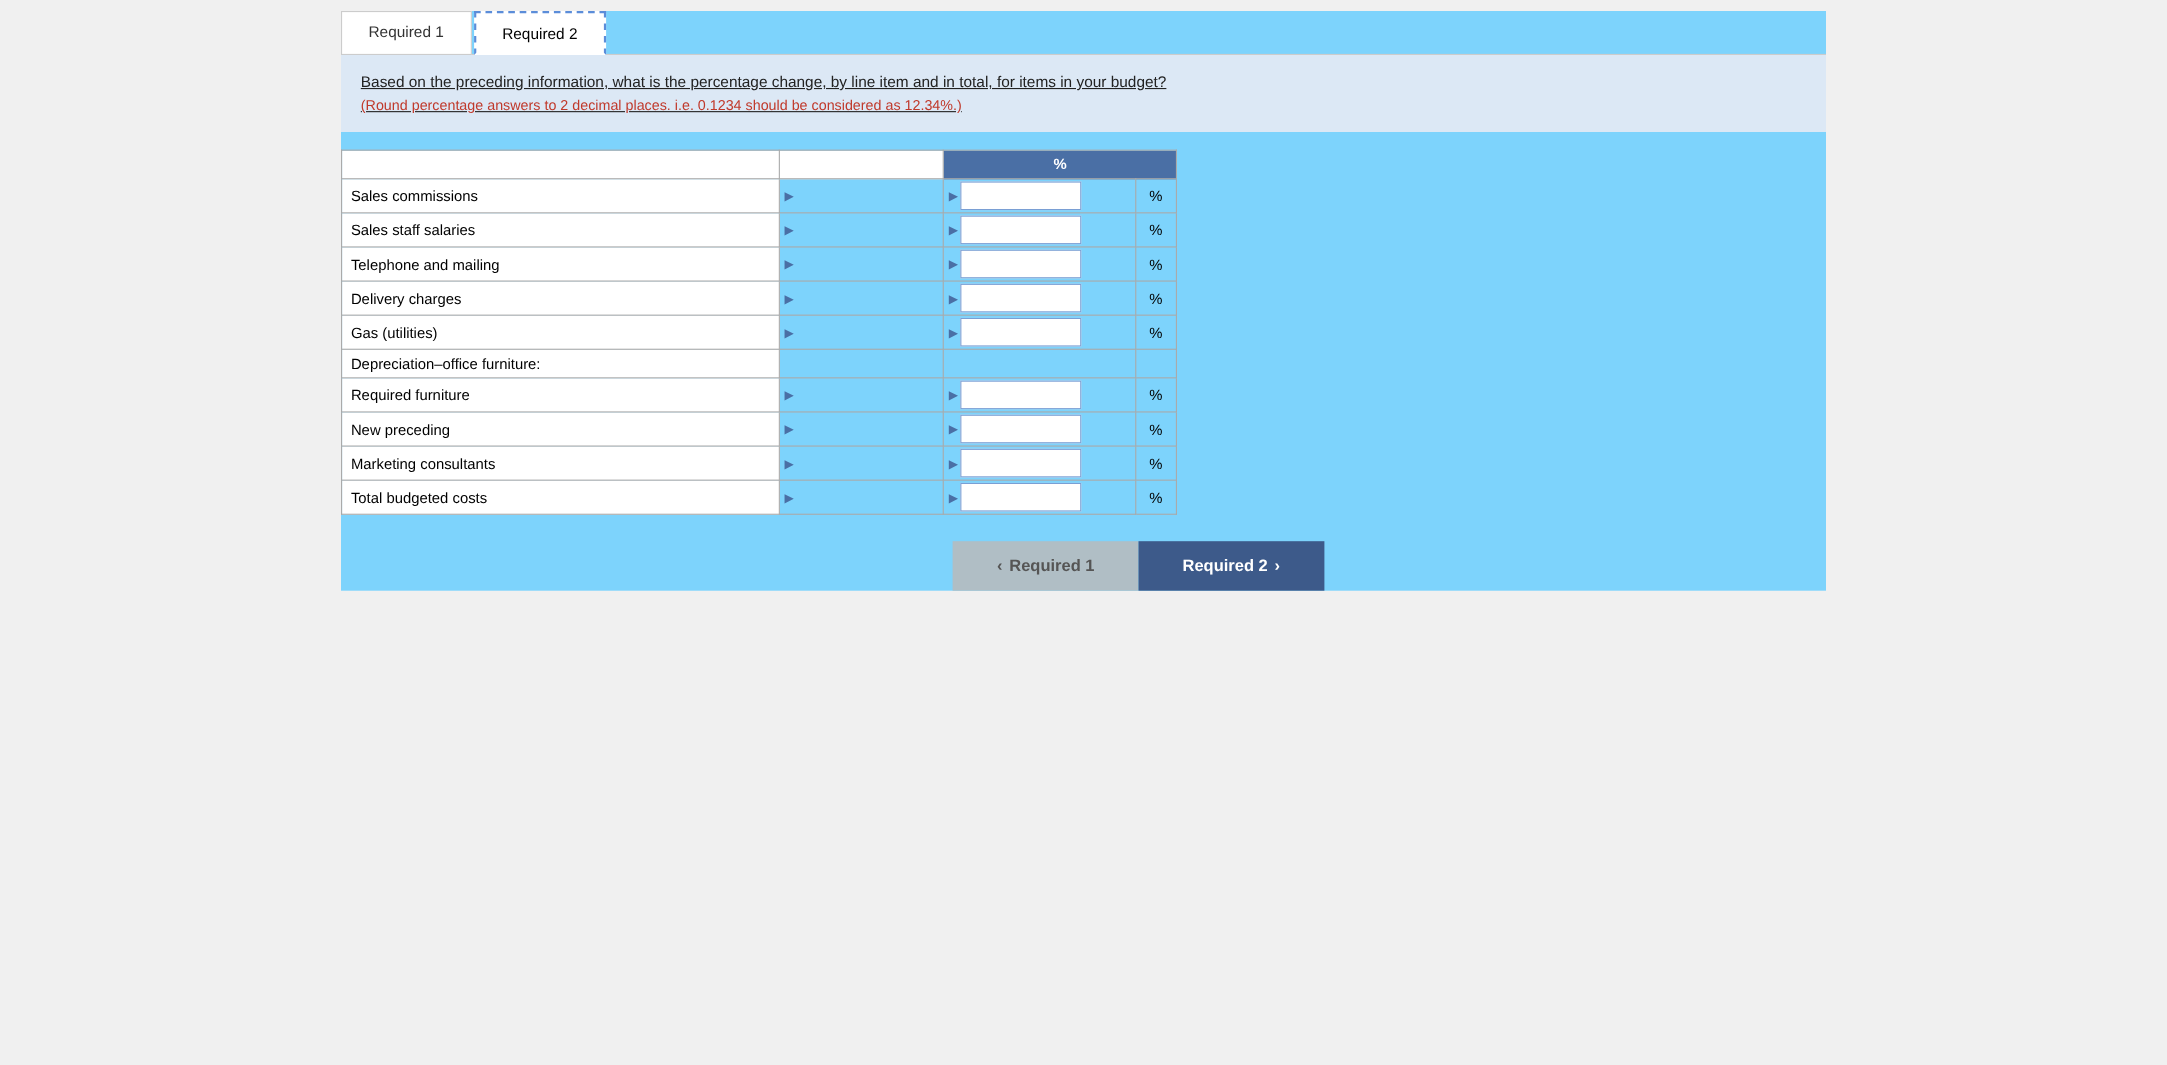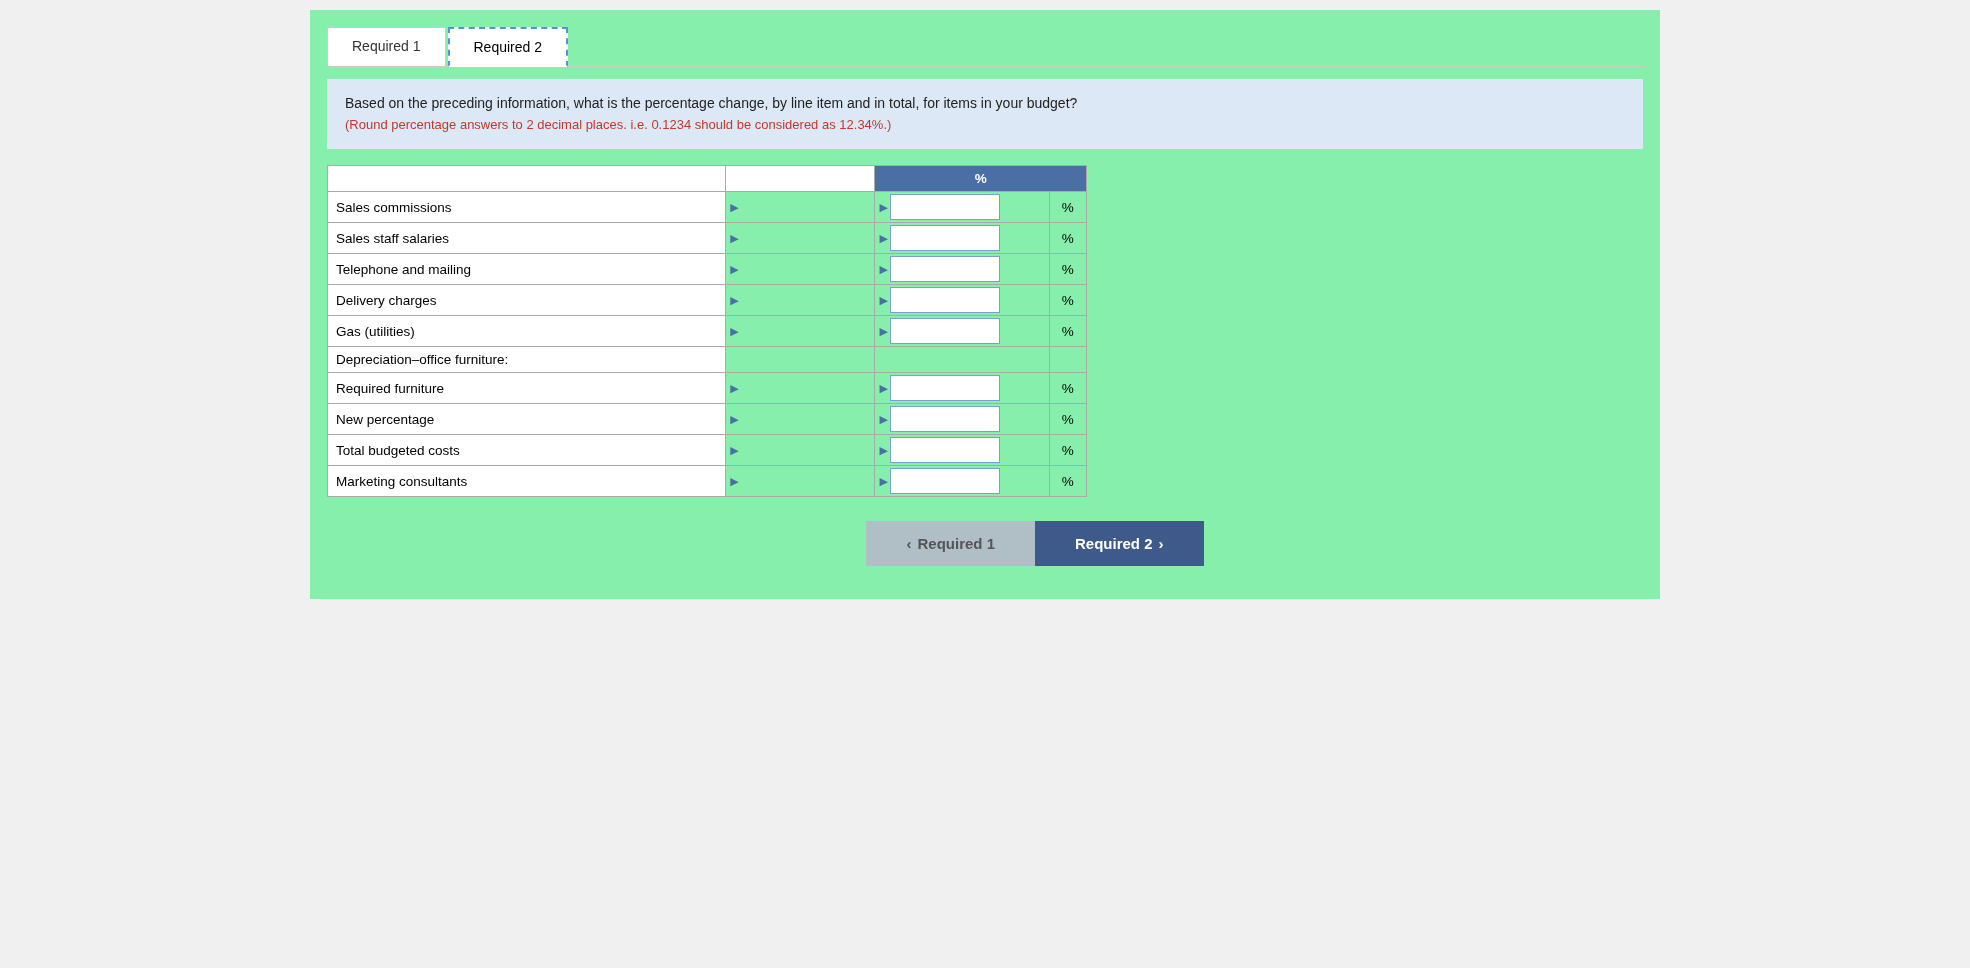--- a/index.html
+++ b/index.html
@@ -3,24 +3,24 @@
   <meta charset="utf-8">
   <style>
     * { box-sizing: border-box; margin: 0; padding: 0; }
     body {
       font-family: Arial, sans-serif;
       font-size: 14px;
       background: #f0f0f0;
       padding: 10px;
     }
     .page-container {
-      background: #86efac;
+      background: #7dd3fc;
       max-width: 1350px;
       margin: 0 auto;
-      padding: 17px;
+      padding: 0;
     }
     
     .tabs-row {
       display: flex;
       border-bottom: 1px solid #ccc;
       margin-bottom: 0;
     }
     .tab {
       padding: 10px 24px;
       font-size: 14px;
@@ -38,24 +38,25 @@
     }
     .tab.inactive {
       border: 1px solid #ccc;
       background: #fff;
       color: #333;
     }
     
     .question-box {
       background: #dce8f5;
       padding: 14px 18px;
-      margin: 12px 0 16px 0;
+      margin: 0 0 16px 0;
       font-size: 14px;
       color: #222;
       line-height: 1.5;
+      text-decoration: underline;
     }
     .question-box .note {
       color: #c0392b;
       font-size: 13px;
     }
     
     .budget-table {
       border-collapse: collapse;
       width: 760px;
       margin-bottom: 20px;
@@ -281,51 +282,51 @@
           </td>
           <td style="border: 1px solid rgb(170, 170, 170); padding: 2px 4px; width: 140px;">
             <div class="input-wrapper">
               <span class="arrow-indicator" style="color: rgb(74, 111, 165); font-size: 11px;">▶</span>
               <input type="text" class="input-field" style="">
             </div>
           </td>
           <td style="border: 1px solid rgb(170, 170, 170); text-align: center; width: 30px; padding: 2px 4px;">%</td>
         </tr>
         <tr>
-          <td class="row-label-indent" style="border: 1px solid rgb(170, 170, 170);">New percentage</td>
+          <td class="row-label-indent" style="border: 1px solid rgb(170, 170, 170);">New preceding</td>
+          <td style="border: 1px solid rgb(170, 170, 170); width: 120px; padding: 2px 4px;">
+            <div class="input-wrapper">
+              <span class="arrow-indicator" style="color: rgb(74, 111, 165); font-size: 11px;">▶</span>
+            </div>
+          </td>
+          <td style="border: 1px solid rgb(170, 170, 170); padding: 2px 4px; width: 140px;">
+            <div class="input-wrapper">
+              <span class="arrow-indicator" style="color: rgb(74, 111, 165); font-size: 11px;">▶</span>
+              <input type="text" class="input-field" style="">
+            </div>
+          </td>
+          <td style="border: 1px solid rgb(170, 170, 170); text-align: center; width: 30px; padding: 2px 4px;">%</td>
+        </tr>
+        <tr>
+          <td class="row-label-normal" style="border: 1px solid rgb(170, 170, 170);">Marketing consultants</td>
           <td style="border: 1px solid rgb(170, 170, 170); width: 120px; padding: 2px 4px;">
             <div class="input-wrapper">
               <span class="arrow-indicator" style="color: rgb(74, 111, 165); font-size: 11px;">▶</span>
             </div>
           </td>
           <td style="border: 1px solid rgb(170, 170, 170); padding: 2px 4px; width: 140px;">
             <div class="input-wrapper">
               <span class="arrow-indicator" style="color: rgb(74, 111, 165); font-size: 11px;">▶</span>
               <input type="text" class="input-field" style="">
             </div>
           </td>
           <td style="border: 1px solid rgb(170, 170, 170); text-align: center; width: 30px; padding: 2px 4px;">%</td>
         </tr>
         <tr>
           <td class="row-label-indent" style="border: 1px solid rgb(170, 170, 170);">Total budgeted costs</td>
-          <td style="border: 1px solid rgb(170, 170, 170); width: 120px; padding: 2px 4px;">
-            <div class="input-wrapper">
-              <span class="arrow-indicator" style="color: rgb(74, 111, 165); font-size: 11px;">▶</span>
-            </div>
-          </td>
-          <td style="border: 1px solid rgb(170, 170, 170); padding: 2px 4px; width: 140px;">
-            <div class="input-wrapper">
-              <span class="arrow-indicator" style="color: rgb(74, 111, 165); font-size: 11px;">▶</span>
-              <input type="text" class="input-field" style="">
-            </div>
-          </td>
-          <td style="border: 1px solid rgb(170, 170, 170); text-align: center; width: 30px; padding: 2px 4px;">%</td>
-        </tr>
-        <tr>
-          <td class="row-label-normal" style="border: 1px solid rgb(170, 170, 170);">Marketing consultants</td>
           <td style="border: 1px solid rgb(170, 170, 170); width: 120px; padding: 2px 4px;">
             <div class="input-wrapper">
               <span class="arrow-indicator" style="color: rgb(74, 111, 165); font-size: 11px;">▶</span>
             </div>
           </td>
           <td style="border: 1px solid rgb(170, 170, 170); padding: 2px 4px; width: 140px;">
             <div class="input-wrapper">
               <span class="arrow-indicator" style="color: rgb(74, 111, 165); font-size: 11px;">▶</span>
               <input type="text" class="input-field" style="">
             </div>

